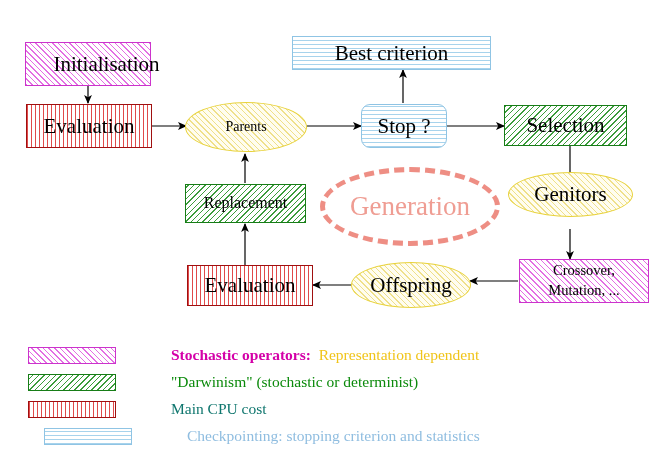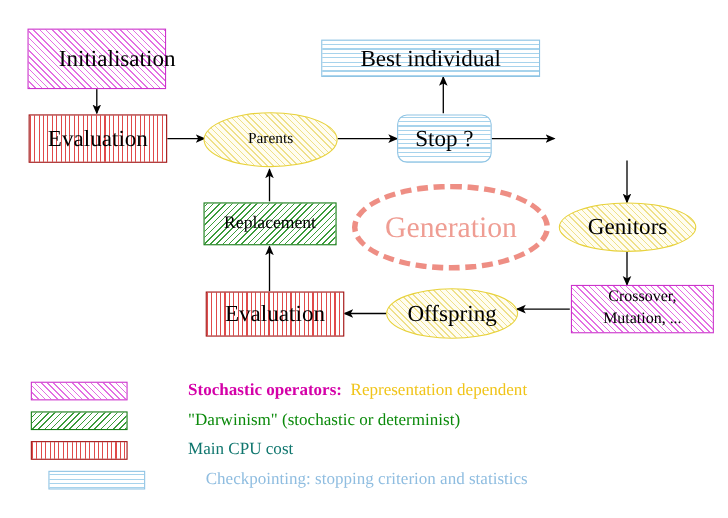--- a/index.html
+++ b/index.html
@@ -107,32 +107,33 @@
       <line x1="518" y1="281" x2="470" y2="281"></line>
 
       <line x1="351" y1="285" x2="313" y2="285"></line>
 
       <line x1="245" y1="265" x2="245" y2="224"></line>
 
       <line x1="245" y1="183" x2="245" y2="154"></line>
     </g>
   </svg>
 
-  <div class="node fill-magenta" style="left:25px;top:26px;width:126px;height:55px;font-size:21px;padding-left:37px;">Initialisation</div>
+  <div class="node fill-magenta" style="left:25px;top:42px;width:126px;height:44px;font-size:21px;padding-left:37px;">Initialisation</div>
 
   <div class="node fill-red" style="left:26px;top:104px;width:126px;height:44px;font-size:21px;">Evaluation</div>
 
   <div class="node fill-yellow ellipse" style="left:185px;top:102px;width:122px;height:50px;font-size:14px;">Parents</div>
 
-  <div class="node fill-blue" style="left:292px;top:36px;width:199px;height:34px;font-size:21px;">Best individual</div>
+  <div class="node fill-blue" style="left:292px;top:36px;width:199px;height:34px;font-size:21px;">Best criterion</div>
 
   <div class="node fill-blue rounded" style="left:361px;top:104px;width:86px;height:44px;font-size:21px;">Stop ?</div>
 
+  <div class="node fill-green" style="left:504px;top:105px;width:123px;height:41px;font-size:21px;">Selection</div>
 
-  <div class="node fill-yellow ellipse" style="left:508px;top:184px;width:125px;height:45px;font-size:21px;">Genitors</div>
+  <div class="node fill-yellow ellipse" style="left:508px;top:172px;width:125px;height:45px;font-size:21px;">Genitors</div>
 
   <div class="node fill-yellow ellipse" style="left:351px;top:262px;width:120px;height:46px;font-size:21px;">Offspring</div>
 
   <div class="node fill-magenta" style="left:519px;top:259px;width:130px;height:44px;font-size:14.5px;line-height:1.35;">Crossover,
 Mutation, ...</div>
 
   <div class="node fill-red" style="left:187px;top:265px;width:126px;height:41px;font-size:21px;">Evaluation</div>
 
   <div class="node fill-green" style="left:185px;top:184px;width:121px;height:39px;font-size:16px;">Replacement</div>
 

